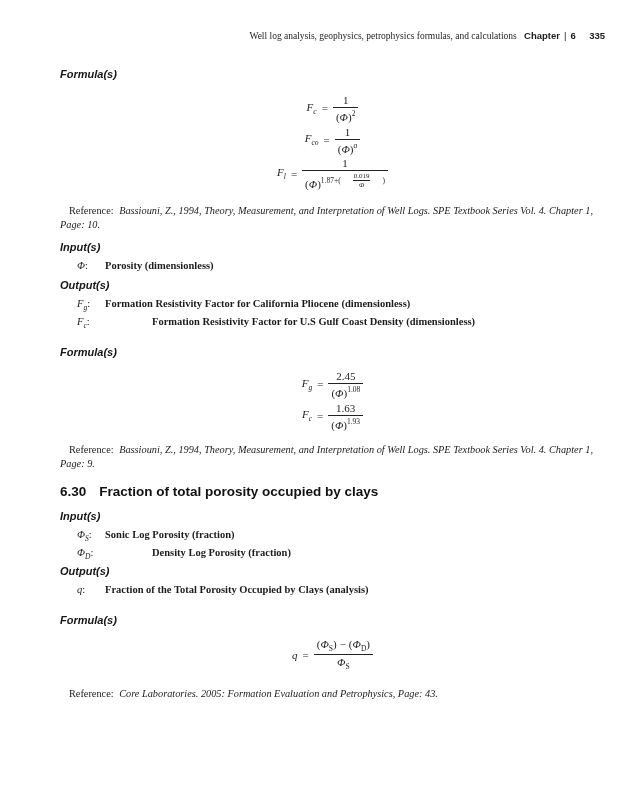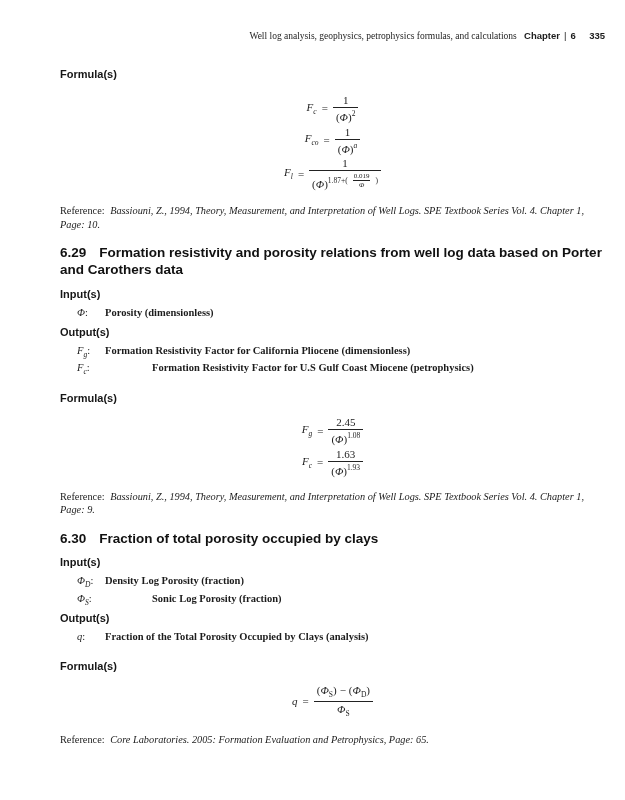--- a/index.html
+++ b/index.html
@@ -12,21 +12,21 @@
   }
 
   
   .running-head { text-align:right; font-size:9.5px; white-space:nowrap; }
   .rh-title { font-family:"Liberation Serif", serif; }
   .rh-bold { font-family:"Liberation Sans", sans-serif; font-weight:bold; font-size:9.5px; }
   .rh-sep { margin:0 4px; font-family:"Liberation Sans", sans-serif; }
   .rh-page { margin-left:11px; font-family:"Liberation Sans", sans-serif; font-weight:bold; font-size:9.5px; }
 
   
-  .subhead { font-family:"Liberation Sans", sans-serif; font-weight:bold; font-size:11px; margin:0; color:#161616; }
+  .subhead { font-family:"Liberation Sans", sans-serif; font-weight:bold; font-size:11px; margin:0; color:#161616;font-style:italic; }
   .sh-top { margin-top:27px; }
   .sh-inputs { margin-top:9px; }
   .sh-outputs { margin-top:4px; }
   .sh-formulas { margin-top:15px; }
 
   
   .sechead { font-family:"Liberation Sans", sans-serif; font-weight:bold; font-size:13.5px; line-height:1.28; margin:13px 0 0 0; color:#111; }
   .secnum { margin-right:13px; }
 
   
@@ -38,27 +38,27 @@
   .mvar sub { font-size:7.5px; font-style:italic; }
   .meq { margin:0 5px; font-style:normal; }
   .frac { display:inline-block; text-align:center; vertical-align:middle; }
   .frac .num { display:block; padding:0 3px 1px 3px; }
   .frac .den { display:block; border-top:0.9px solid #222; padding:1px 3px 0 3px; }
   .frac sup { font-size:7.5px; }
   .paren { font-style:normal; }
   .op { font-style:normal; margin:0 3px; }
   
   .cexp { font-size:7.5px; }
-  .sfrac { display:inline-block; vertical-align:-4px; margin:0 5px; }
+  .sfrac { display:inline-block; vertical-align:-4px; margin:0 12px; }
   .sfrac .snum { display:block; border-bottom:0.7px solid #222; padding:0 1px; font-size:7px; }
   .sfrac .sden { display:block; font-size:7px; }
 
   
   .reference { margin-top:14px; font-size:10.3px; font-style:italic; line-height:1.32; color:#1c1c1c; }
-  .ref-label { font-style:normal; margin-right:3px; }
+  .ref-label { font-style:normal; margin-right:3px;margin-left:9px; }
   .ref-last { margin-top:15px; }
 
   
   .item { display:flex; font-size:10.5px; line-height:1.3; padding-left:17px; margin-top:6px; }
   .item + .item { margin-top:2px;gap:47px; }
   .item .sym { width:28px; flex:none; font-style:italic; }
   .item .sym sub { font-size:7.5px; font-style:italic; }
   .item .sym .colon { font-style:normal; }
   .item .desc { font-style:normal;font-weight:bold; }
 </style>
@@ -104,38 +104,35 @@
       </span>
     </div>
 
   </div>
 
   <p class="reference">
     <span class="ref-label">Reference:</span>
     <span>Bassiouni, Z., 1994, Theory, Measurement, and Interpretation of Well Logs. SPE Textbook Series Vol. 4. Chapter 1, Page: 10.</span>
   </p>
 
-  <h2 class="sechead">
-    <span class="secnum">6.29</span><span>Formation resistivity and porosity relations from well log data based on Porter and Carothers data</span>
-  </h2>
 
   <h3 class="subhead sh-inputs">Input(s)</h3>
   <div class="item">
     <span class="sym"><span class="it">Φ</span><sub></sub><span class="colon">:</span></span>
     <span class="desc">Porosity (dimensionless)</span>
   </div>
 
   <h3 class="subhead sh-outputs">Output(s)</h3>
   <div class="item">
     <span class="sym"><span class="it">F</span><sub>g</sub><span class="colon">:</span></span>
     <span class="desc">Formation Resistivity Factor for California Pliocene (dimensionless)</span>
   </div>
   <div class="item">
     <span class="sym"><span class="it">F</span><sub>c</sub><span class="colon">:</span></span>
-    <span class="desc">Formation Resistivity Factor for U.S Gulf Coast Miocene (petrophysics)</span>
+    <span class="desc">Formation Resistivity Factor for U.S Gulf Coast Density (dimensionless)</span>
   </div>
 
   <h3 class="subhead sh-formulas">Formula(s)</h3>
 
   <div class="math-block">
 
     <div class="formula-line">
       <span class="mvar"><span class="it">F</span><sub>g</sub></span>
       <span class="meq">=</span>
       <span class="frac">
@@ -159,27 +156,27 @@
     <span class="ref-label">Reference:</span>
     <span>Bassiouni, Z., 1994, Theory, Measurement, and Interpretation of Well Logs. SPE Textbook Series Vol. 4. Chapter 1, Page: 9.</span>
   </p>
 
   <h2 class="sechead">
     <span class="secnum">6.30</span><span>Fraction of total porosity occupied by clays</span>
   </h2>
 
   <h3 class="subhead sh-inputs">Input(s)</h3>
   <div class="item">
+    <span class="sym"><span class="it">Φ</span><sub>S</sub><span class="colon">:</span></span>
+    <span class="desc">Sonic Log Porosity (fraction)</span>
+  </div>
+  <div class="item">
     <span class="sym"><span class="it">Φ</span><sub>D</sub><span class="colon">:</span></span>
     <span class="desc">Density Log Porosity (fraction)</span>
   </div>
-  <div class="item">
-    <span class="sym"><span class="it">Φ</span><sub>S</sub><span class="colon">:</span></span>
-    <span class="desc">Sonic Log Porosity (fraction)</span>
-  </div>
 
   <h3 class="subhead sh-outputs">Output(s)</h3>
   <div class="item">
     <span class="sym"><span class="it">q</span><sub></sub><span class="colon">:</span></span>
     <span class="desc">Fraction of the Total Porosity Occupied by Clays (analysis)</span>
   </div>
 
   <h3 class="subhead sh-formulas">Formula(s)</h3>
 
   <div class="math-block">
@@ -188,16 +185,16 @@
       <span class="meq">=</span>
       <span class="frac">
         <span class="num"><span class="paren">(</span><span class="it">Φ</span><sub style="font-size:7.5px;">S</sub><span class="paren">)</span><span class="op">−</span><span class="paren">(</span><span class="it">Φ</span><sub style="font-size:7.5px;">D</sub><span class="paren">)</span></span>
         <span class="den"><span class="it">Φ</span><sub style="font-size:7.5px;">S</sub></span>
       </span>
     </div>
   </div>
 
   <p class="reference ref-last">
     <span class="ref-label">Reference:</span>
-    <span>Core Laboratories. 2005: Formation Evaluation and Petrophysics, Page: 65.</span>
+    <span>Core Laboratories. 2005: Formation Evaluation and Petrophysics, Page: 43.</span>
   </p>
 
 </div>
 
 </body></html>

